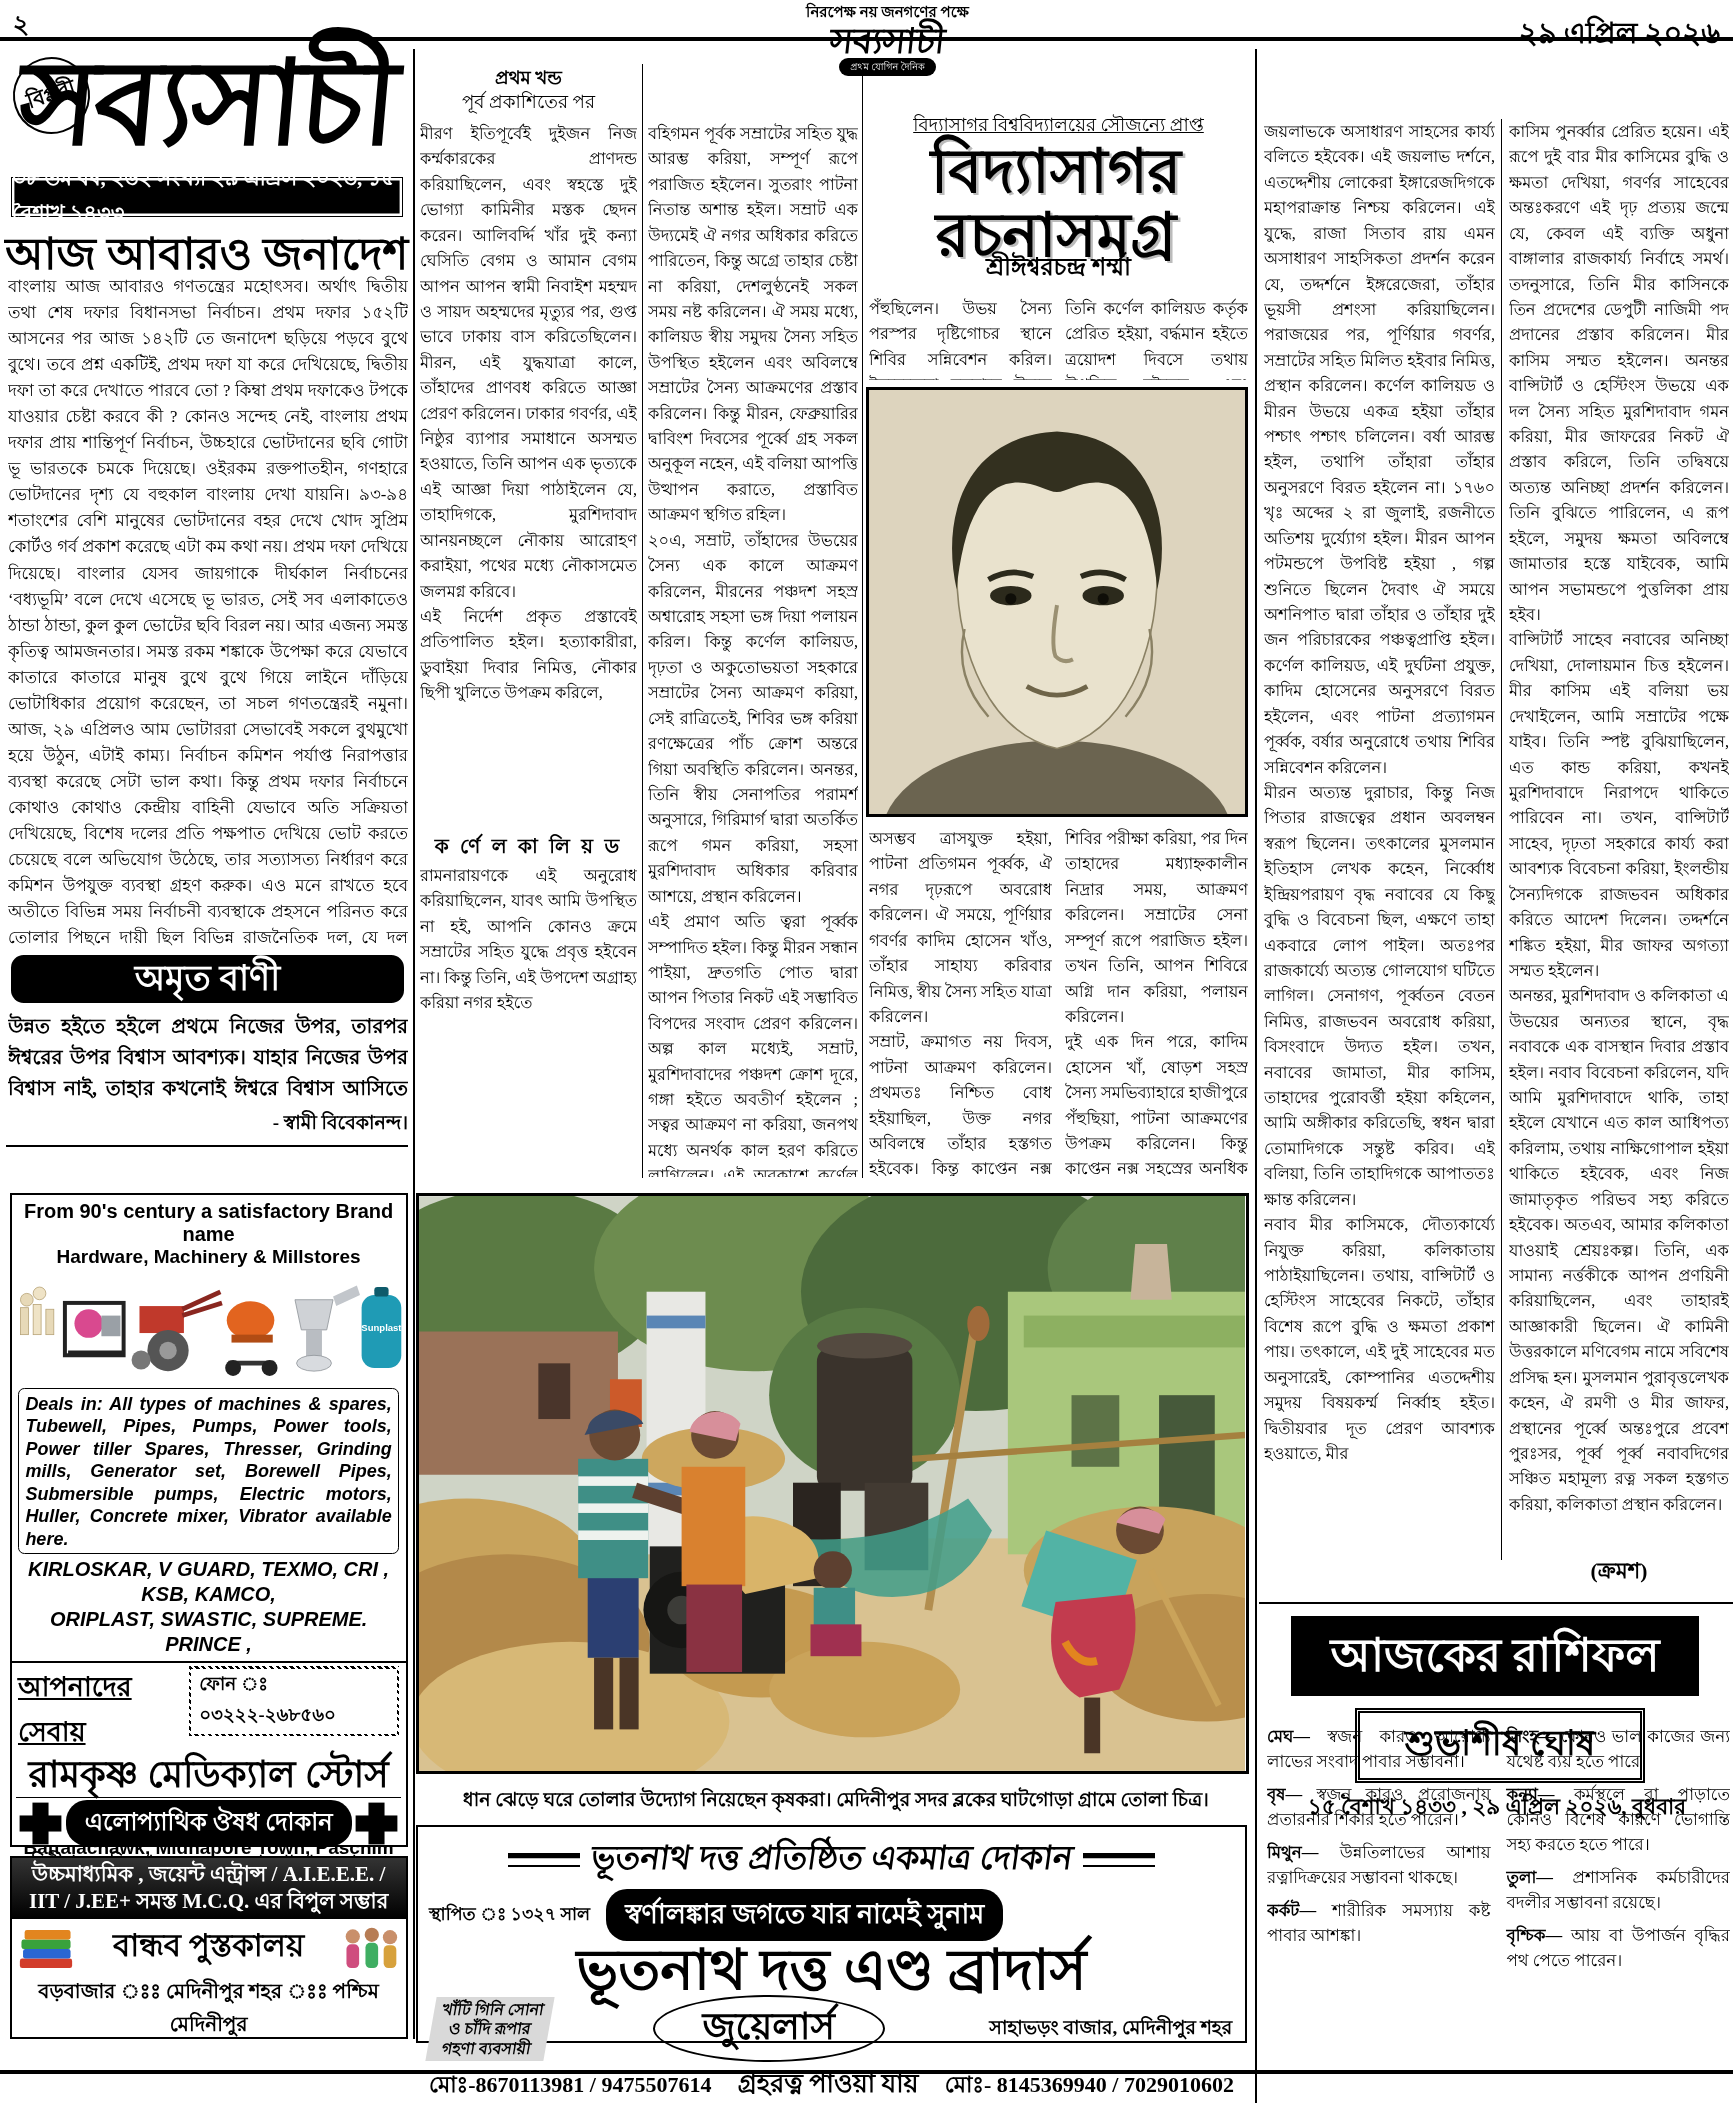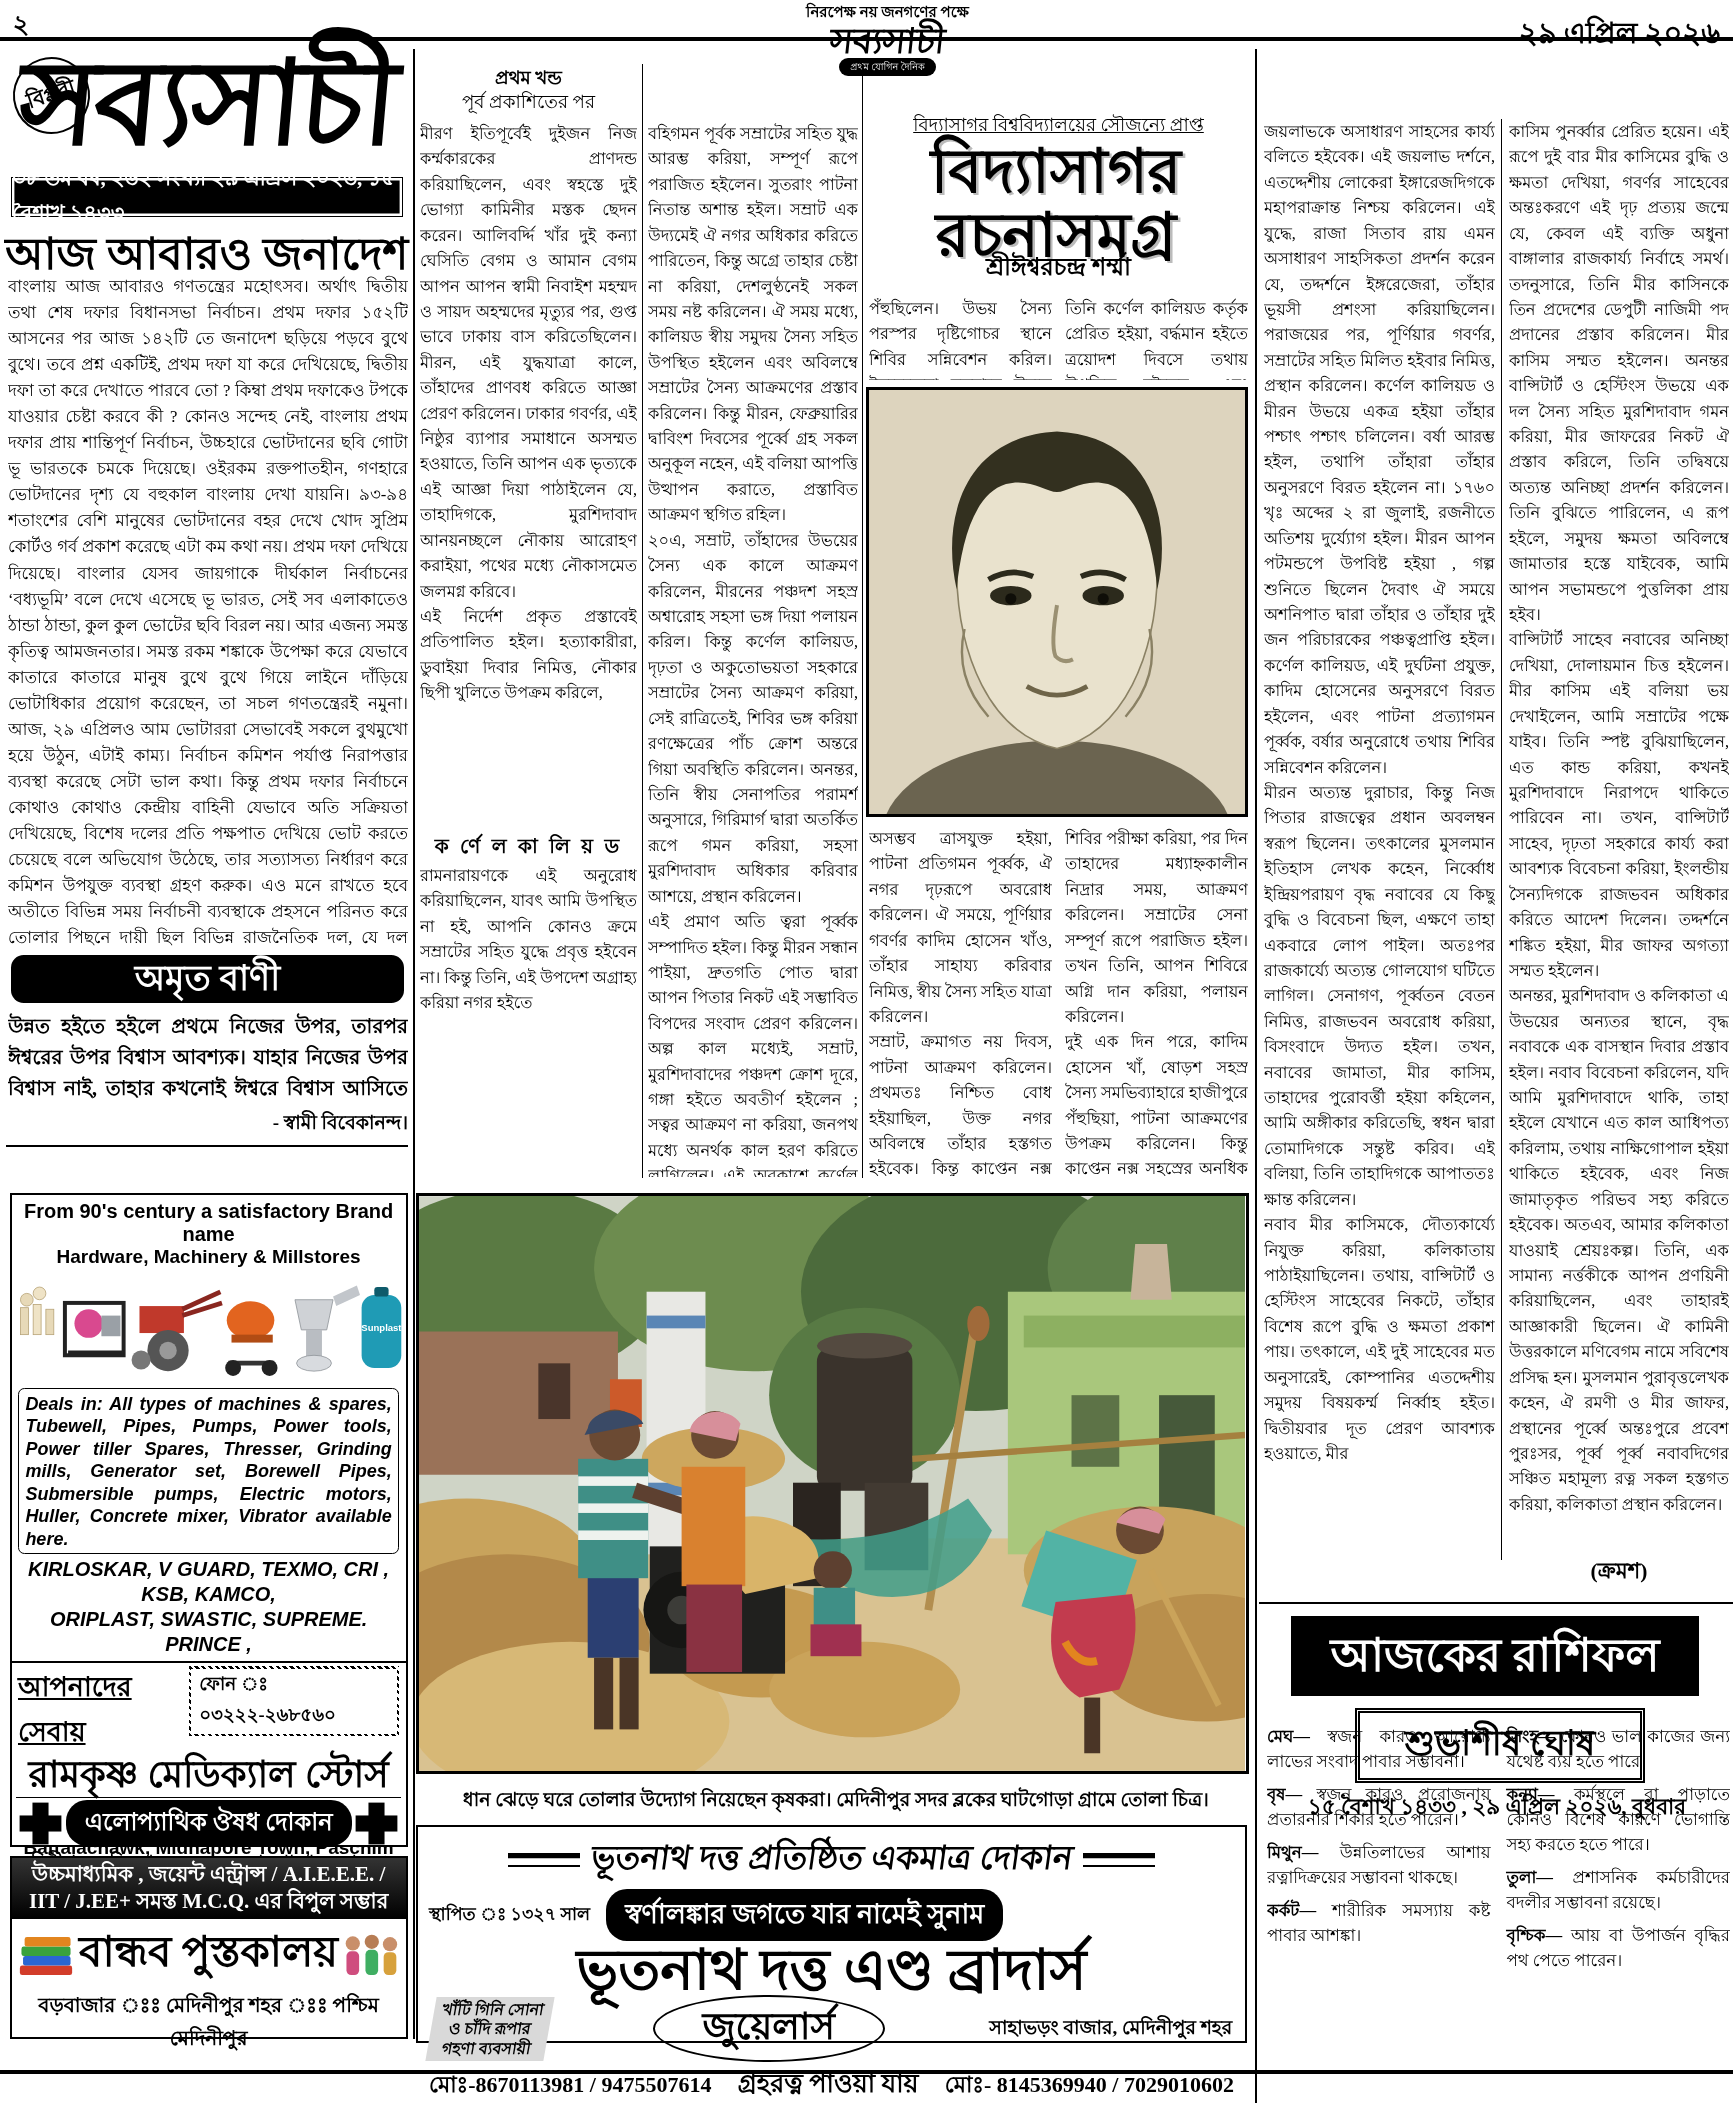--- a/index.html
+++ b/index.html
@@ -146,21 +146,21 @@
 <div class="abs adbox" style="left:9.6px;top:1856px;width:398px;height:183px;">
   <div class="inv ctr b" style="font-size:21px;line-height:1.3;padding:3.2px 0;white-space:pre-line;background:linear-gradient(#333,#000);">উচ্চমাধ্যমিক , জয়েন্ট এন্ট্রান্স / A.I.E.E.E. /
 IIT / J.EE+ সমস্ত M.C.Q. এর বিপুল সম্ভার</div>
   <div style="display:flex;align-items:center;justify-content:space-between;padding:0 3.2px;">
     <svg width="62" height="57" viewBox="0 0 78 72">
       <rect x="6" y="50" width="66" height="12" rx="3" fill="#d23c2a"></rect>
         <rect x="10" y="38" width="60" height="12" rx="3" fill="#2a66d2"></rect>
       <rect x="8" y="26" width="62" height="12" rx="3" fill="#39a23c"></rect>
         <rect x="12" y="14" width="58" height="12" rx="3" fill="#e2851f"></rect>
     </svg>
-    <span class="b" style="font-size:42px;">বান্ধব পুস্তকালয়</span>
+    <span class="b" style="font-size:31px;">বান্ধব পুস্তকালয়</span>
     <svg width="62" height="57" viewBox="0 0 78 72">
       <circle cx="16" cy="22" r="9" fill="#c98f6a"></circle>
         <rect x="8" y="32" width="16" height="30" rx="6" fill="#cf4d7e"></rect>
       <circle cx="40" cy="20" r="9" fill="#b77d55"></circle>
         <rect x="32" y="30" width="16" height="32" rx="6" fill="#3fae62"></rect>
       <circle cx="63" cy="23" r="9" fill="#c98f6a"></circle>
         <rect x="55" y="33" width="16" height="29" rx="6" fill="#d7a13c"></rect>
     </svg>
   </div>
   <div class="ctr b" style="font-size:20px;">বড়বাজার ঃঃ মেদিনীপুর শহর ঃঃ পশ্চিম মেদিনীপুর</div>

